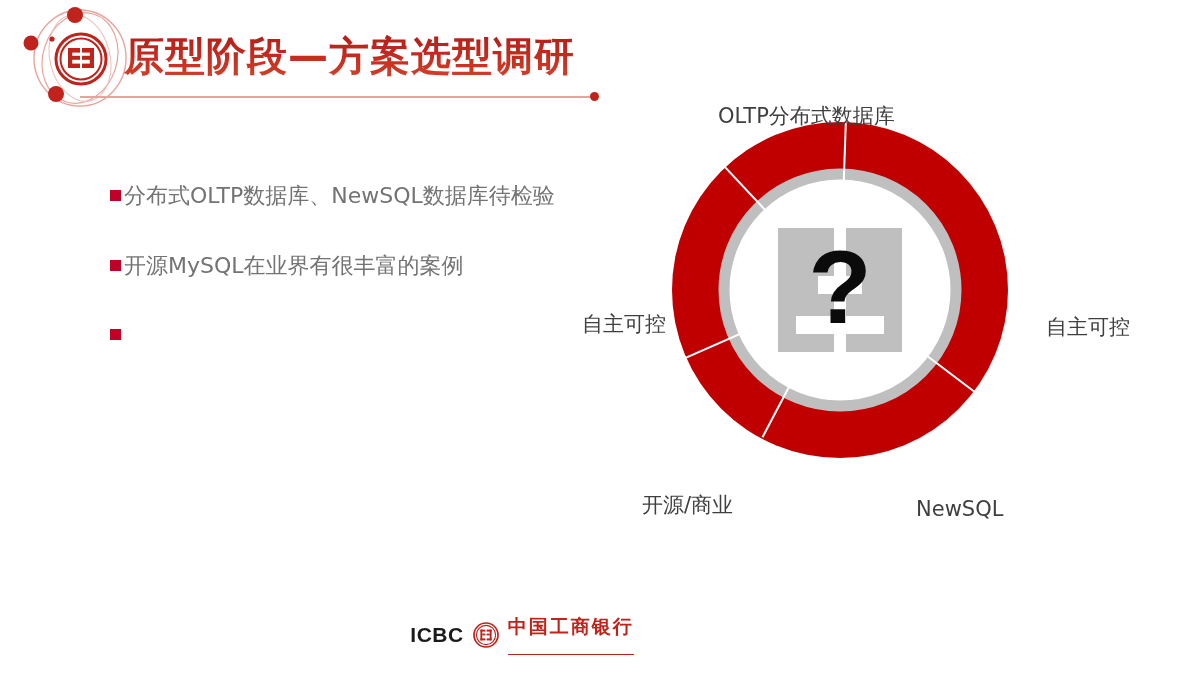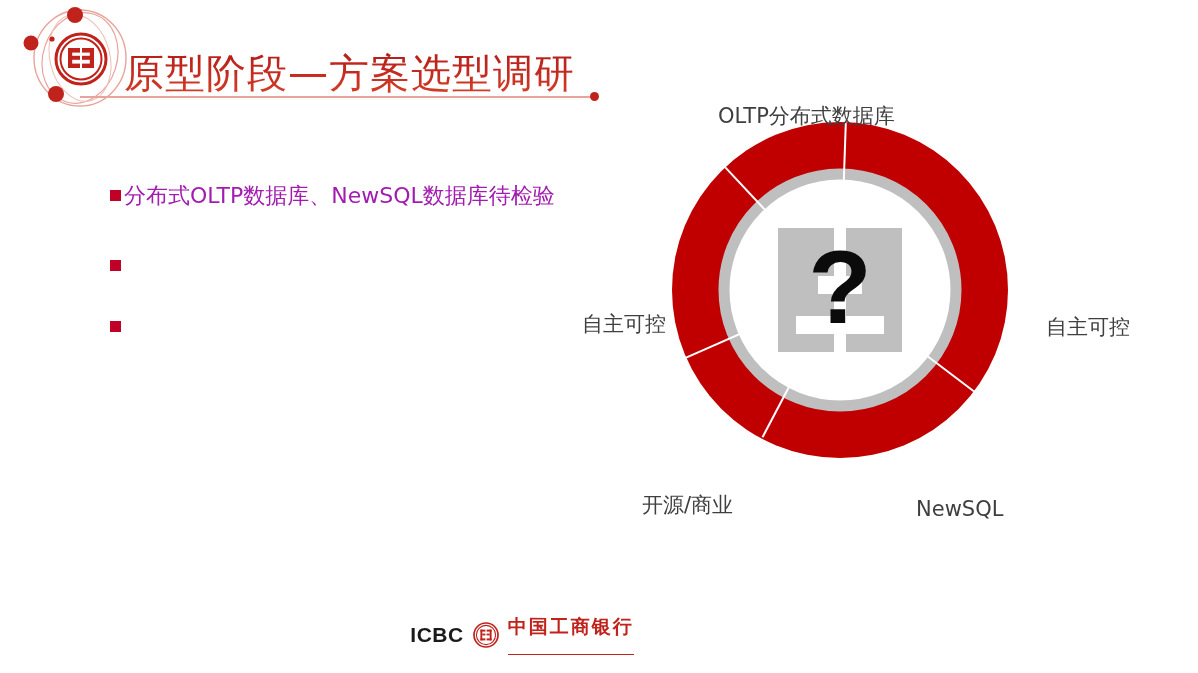--- a/index.html
+++ b/index.html
@@ -9,22 +9,22 @@
     font-family:"Liberation Sans","DejaVu Sans",sans-serif;
     overflow:hidden;
     position:relative;
   }
   .slide{position:absolute;inset:0;}
 
   
   .title-block{position:absolute;left:0;top:0;width:640px;height:120px;}
   .orbit-svg{position:absolute;left:18px;top:6px;}
   .title-text{
-    position:absolute;left:124px;top:46px;
-    font-size:40px;font-weight:normal;
+    position:absolute;left:124px;top:29px;
+    font-size:40px;font-weight:bold;
     letter-spacing:1px;
     color:#C0231C;
     background:linear-gradient(180deg,#B01C17 0%,#C3291F 45%,#D6462B 100%);
     -webkit-background-clip:text;background-clip:text;
     -webkit-text-fill-color:transparent;
     white-space:nowrap;
     font-family:"DejaVu Sans","Liberation Sans",sans-serif;
     text-align:center;
   }
   .title-rule{
@@ -37,21 +37,21 @@
   }
 
   
   .bullets{position:absolute;left:110px;top:182px;width:520px;}
   .bullet-row{display:flex;align-items:flex-start;margin-bottom:42px;}
   .bullet-sq{
     width:11px;height:11px;background:#C00026;
     margin-top:8px;margin-right:3px;flex:0 0 auto;
   }
   .bullet-txt{
-    font-size:22px;color:#a21caf;line-height:1.25;
+    font-size:22px;color:#737373;line-height:1.25;
     font-family:"DejaVu Sans","Liberation Sans",sans-serif;
     white-space:nowrap;
   }
 
   
   .donut-wrap{position:absolute;left:640px;top:90px;width:400px;height:400px;}
   .donut-svg{position:absolute;left:0;top:0;}
   .qmark{
     position:absolute;left:0;top:0;width:400px;height:400px;
     display:flex;align-items:center;justify-content:center;
@@ -129,20 +129,21 @@
 
   <div class="bullets">
 
     <div class="bullet-row">
       <span class="bullet-sq"></span>
       <span class="bullet-txt">分布式OLTP数据库、NewSQL数据库待检验</span>
     </div>
 
     <div class="bullet-row">
       <span class="bullet-sq"></span>
+      <span class="bullet-txt">开源MySQL在业界有很丰富的案例</span>
     </div>
 
     <div class="bullet-row">
       <span class="bullet-sq"></span>
     </div>
   </div>
 
   <div class="donut-wrap">
 
     <svg class="donut-svg" width="400" height="400" viewBox="0 0 400 400">

